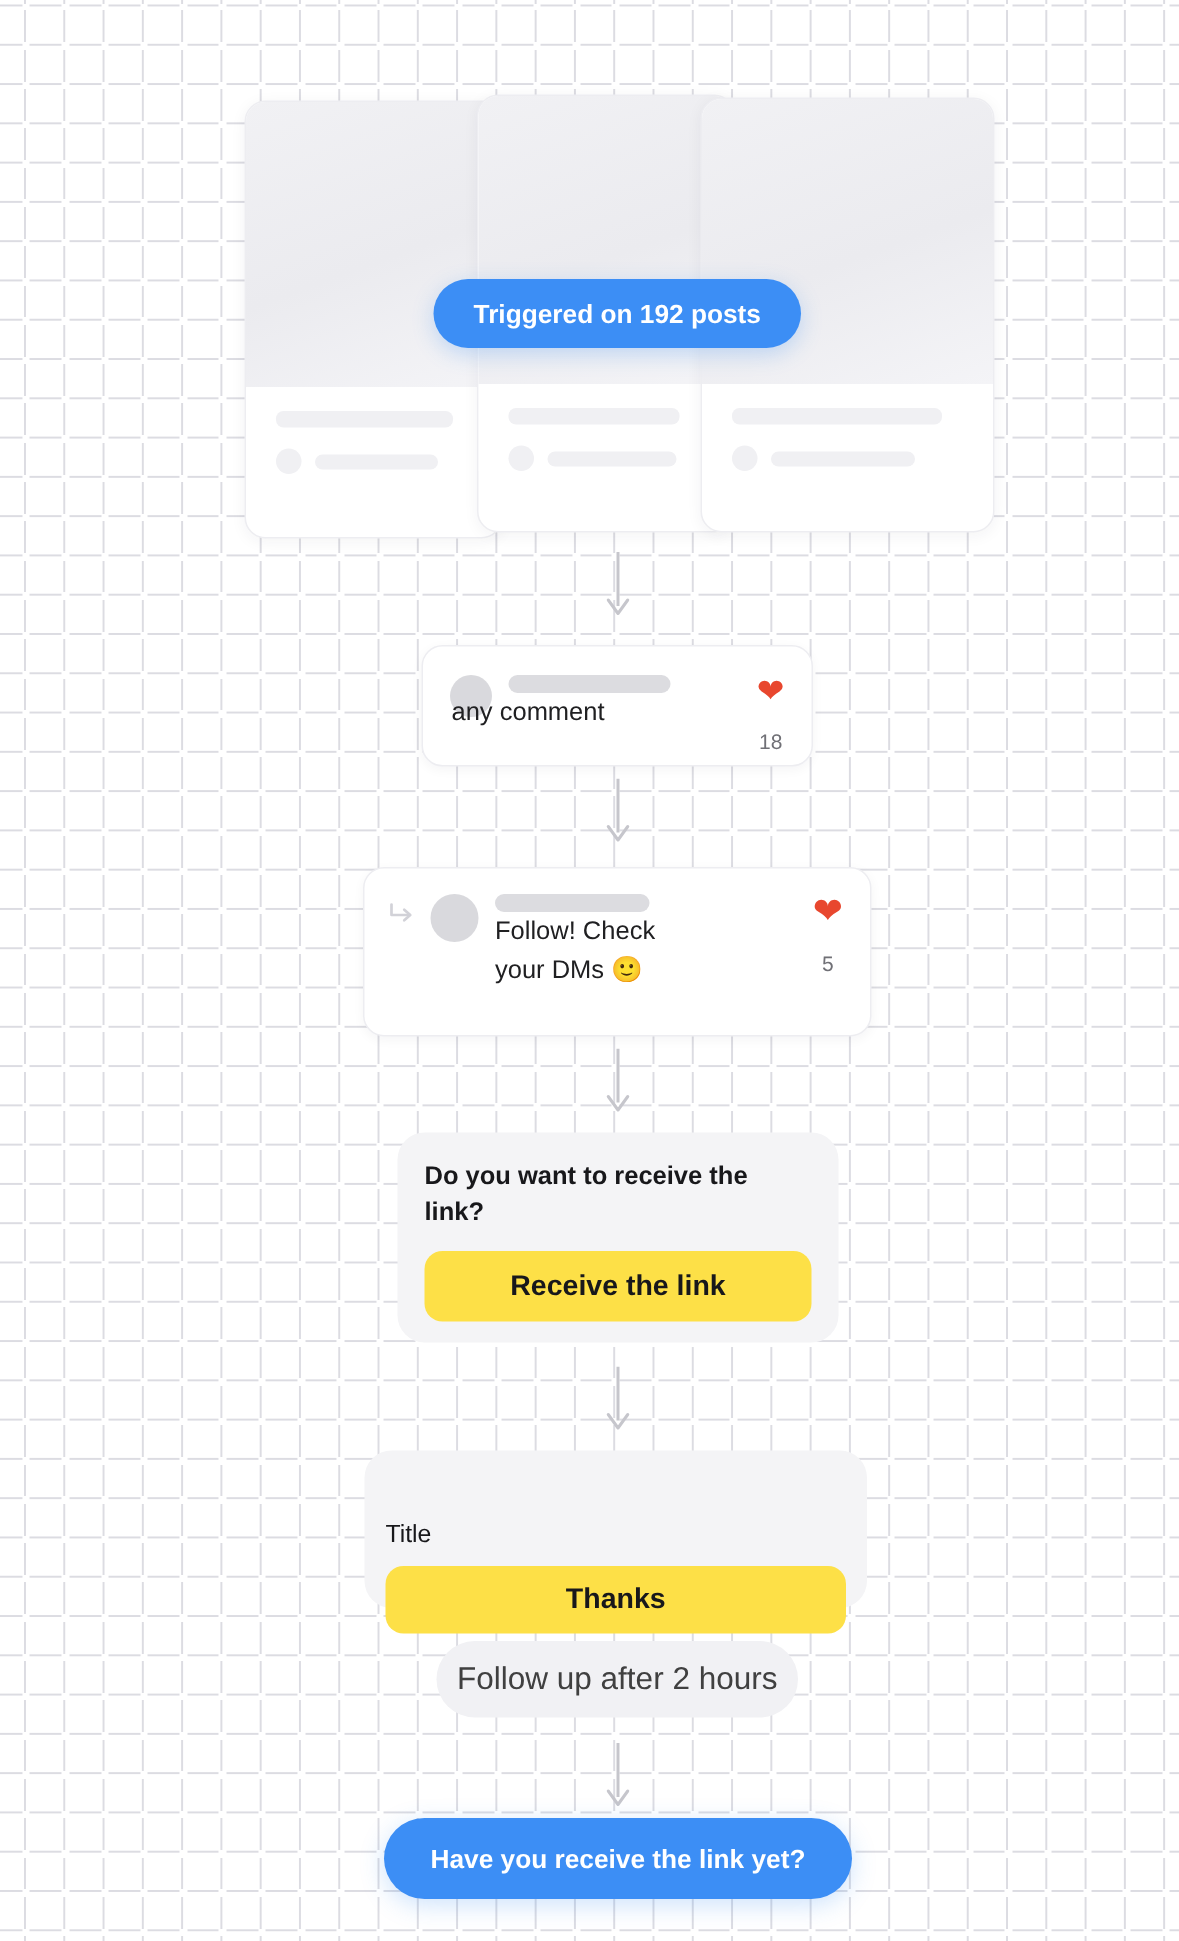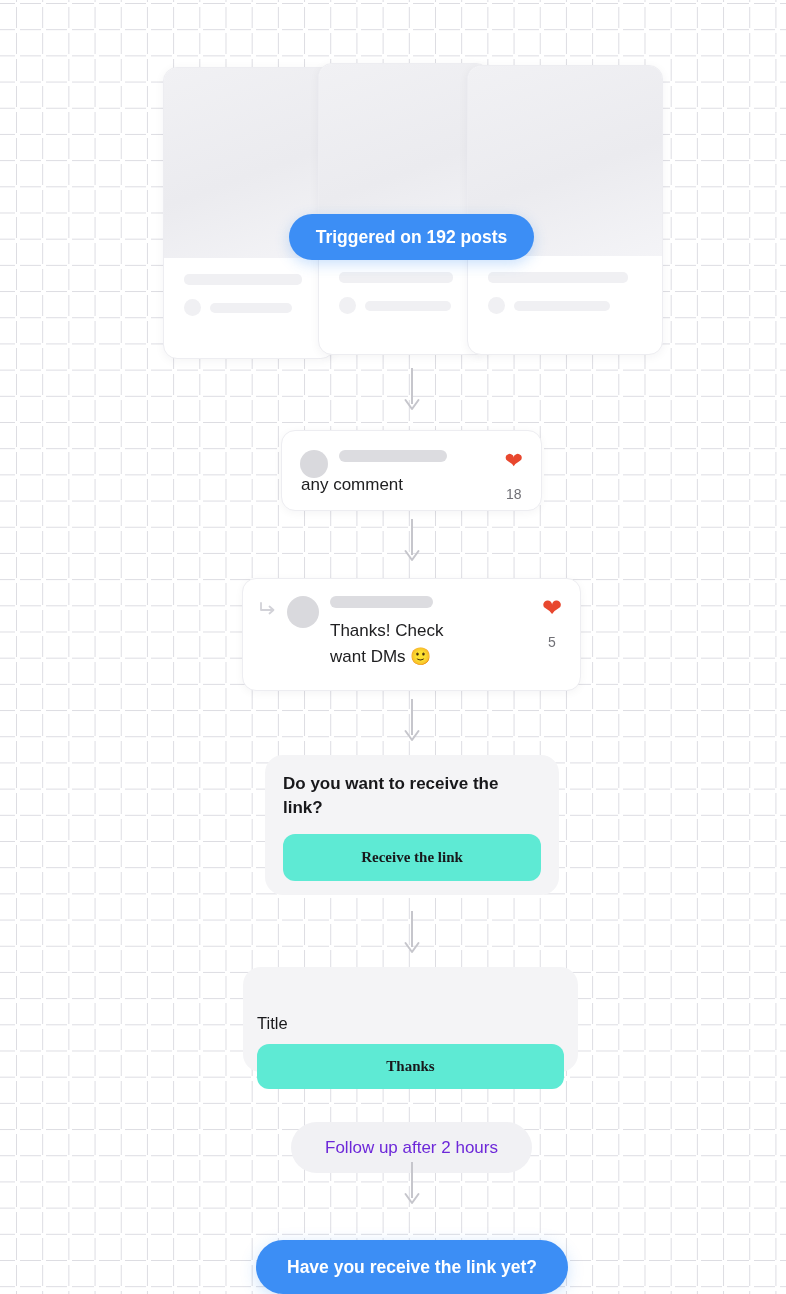--- a/index.html
+++ b/index.html
@@ -68,38 +68,37 @@
   #card-mid    { left: 158px; top: 3px;  width: 172px; height: 292px; }
   #card-right  { left: 307px; top: 5px;  width: 196px; height: 290px; }
 
   
   .pill {
     display: flex;
     align-items: center;
     justify-content: center;
     border-radius: 999px;
     white-space: nowrap;
-    margin-top: 28px;
   }
   #trigger-badge {
     left: 289px; top: 186px;
     width: 245px; height: 46px;
     background: #3c8ef5;
     color: #ffffff;
     font-size: 17.5px;
     font-weight: bold;
     box-shadow: 0 4px 14px rgba(60,142,245,0.28);
     z-index: 5;
   }
   #followup-pill {
     left: 291px; top: 1094px;
     width: 241px; height: 51px;
     background: #f1f1f4;
-    color: #6d28d9;
-    font-size: 17px;
+    color: #404040;
+    font-size: 21px;
     text-align: center;
   }
   #final-pill {
     left: 256px; top: 1212px;
     width: 312px; height: 54px;
     background: #3c8ef5;
     color: #ffffff;
     font-size: 17.5px;
     font-weight: bold;
     box-shadow: 0 4px 16px rgba(60,142,245,0.25);
@@ -121,21 +120,20 @@
   #comment-card { left: 281px; top: 430px; width: 261px; height: 81px; padding: 19px 18px 0 18px; }
   #reply-card   { left: 242px; top: 578px; width: 339px; height: 113px; padding: 17px 18px 0 16px; }
 
   .reply-icon { flex: 0 0 auto; margin: 6px 10px 0 0; }
   .avatar { width: 28px; height: 28px; border-radius: 50%; background: #d9d9dd; flex: 0 0 auto; }
   #reply-card .avatar { width: 32px; height: 32px; }
   .comment-body { flex: 1 1 auto; margin-left: 11px; min-width: 0; }
   .name-bar { height: 12px; border-radius: 6px; background: #dcdce0; width: 108px; }
   #reply-card .name-bar { width: 103px; }
   .comment-text {
-    margin-top: 10px;
     font-size: 17px;
     color: #202022;
     line-height: 1.55;
     margin-left: -38px;
   }
   #reply-card .comment-text { margin-left: 0px; }
   .like-col {
     flex: 0 0 auto;
     display: flex;
     flex-direction: column;
@@ -148,30 +146,29 @@
 
   
   .dm-card { background: #f4f4f6; border-radius: 18px; }
   #dm-card    { left: 265px; top: 755px;  width: 294px; height: 140px; padding: 17px 18px 18px 18px; }
   #title-card { left: 243px; top: 967px;  width: 335px; height: 105px; padding: 15px 14px 14px 14px; }
 
   .dm-text { font-size: 17px; font-weight: bold; color: #18181b; line-height: 1.42; }
   .dm-title { font-size: 16.5px; color: #18181b; margin-top: 32px; }
   .dm-button {
     margin-top: 14px;
-    background: #5eead4;
+    background: #fde047;
     border-radius: 12px;
     height: 47px;
     display: flex;
     align-items: center;
     justify-content: center;
-    font-size: 15px;
+    font-size: 19px;
     font-weight: bold;
     color: #18181b;
-    font-family: Liberation Serif, serif;
   }
   #title-card .dm-button { margin-top: 11px; height: 45px; }
 </style>
 </head>
 <body>
 
 <div id="canvas">
   <div id="grid-dots"></div>
 
   <div id="post-stack">
@@ -241,21 +238,21 @@
   <div class="node comment-card" id="reply-card">
     <span class="reply-icon">
       <svg width="18" height="16" viewBox="0 0 18 16" aria-hidden="true">
         <path d="M2 1 V8 H14" stroke="#d2d2d8" stroke-width="1.8" fill="none" stroke-linecap="round" stroke-linejoin="round"></path>
         <path d="M10.5 4.5 L14.5 8 L10.5 11.5" stroke="#d2d2d8" stroke-width="1.8" fill="none" stroke-linecap="round" stroke-linejoin="round"></path>
       </svg>
     </span>
     <div class="avatar"></div>
     <div class="comment-body">
       <div class="name-bar"></div>
-      <div class="comment-text" style="max-width:124px">Thanks! Check want DMs 🙂</div>
+      <div class="comment-text" style="max-width:124px">Follow! Check your DMs 🙂</div>
     </div>
     <div class="like-col">
       <div class="heart">❤</div>
       <div class="like-count">5</div>
     </div>
   </div>
 
   <div class="arrow node" style="left:402px; top:699px;">
     <svg width="20" height="46" viewBox="0 0 20 46" aria-hidden="true">
       <path d="M10 0 V36" stroke="#c6c6cc" stroke-width="2" fill="none"></path>

